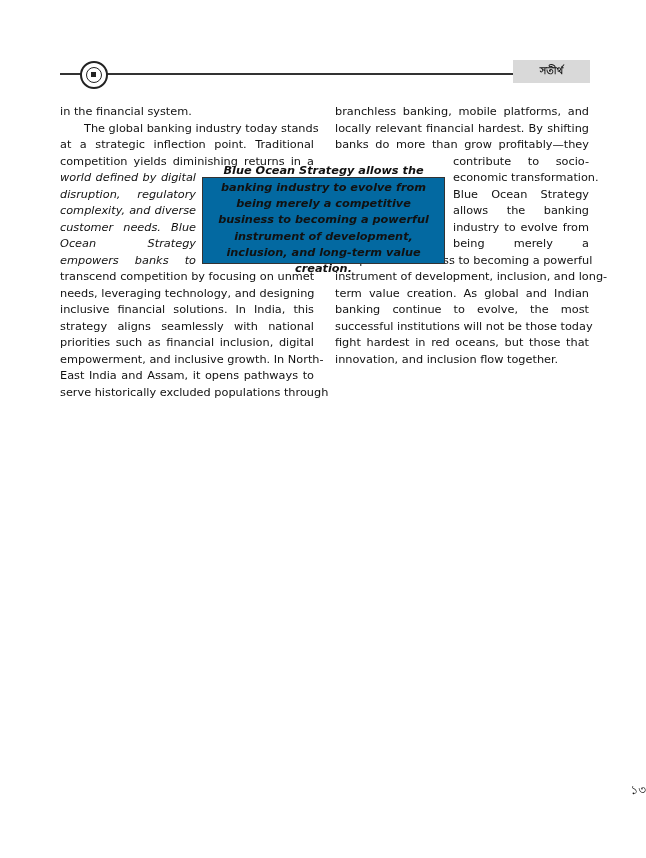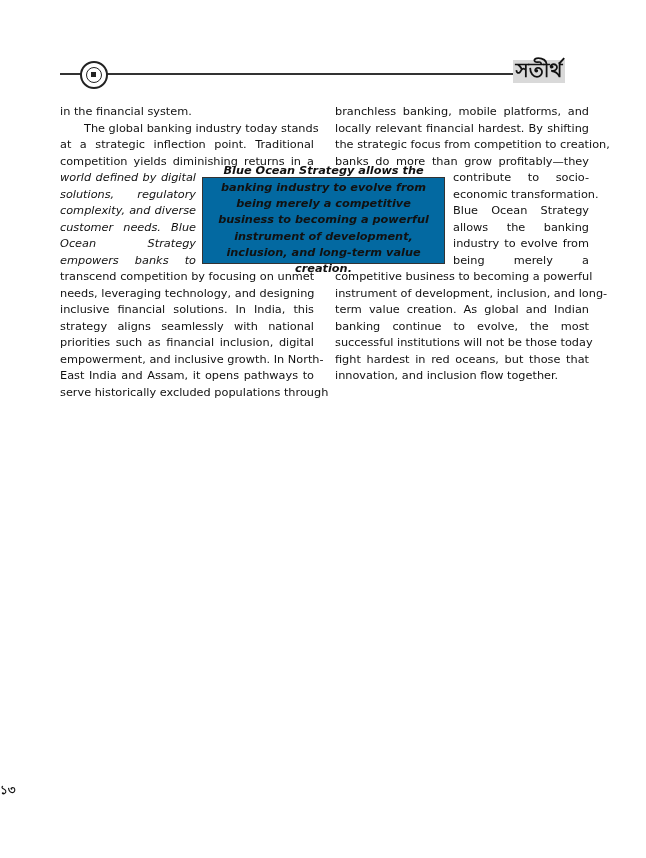--- a/index.html
+++ b/index.html
@@ -4,70 +4,69 @@
   <style>
     html, body { margin: 0; padding: 0; background: #ffffff; }
     body { width: 646px; height: 858px; position: relative; overflow: hidden;
            font-family: "DejaVu Sans", sans-serif; color: #111; }
     .rule { position: absolute; left: 60px; top: 73px; width: 454px; height: 1.5px; background: #333; }
     .logo { position: absolute; left: 80px; top: 61px; width: 28px; height: 28px; border-radius: 50%;
             background: #fff; border: 2px solid #222; box-sizing: border-box; }
     .logo-inner { position: absolute; left: 4px; top: 4px; width: 16px; height: 16px; border-radius: 50%;
                   border: 1.5px solid #222; box-sizing: border-box; }
     .logo-bldg { position: absolute; left: 4px; top: 4px; width: 5px; height: 5px; background: #222; }
-    .title-box { position: absolute; left: 513px; top: 60px; width: 52px; height: 23px; background: #d9d9d9;
-                 display: flex; align-items: center; justify-content: center; font-weight: bold; font-size: 20px; }
+    .title-box { position: absolute; left: 513px; top: 60px; width: 77px; height: 23px; background: #d9d9d9;
+                 display: flex; align-items: center; justify-content: center; font-weight: bold; font-size: 10px; }
     .col { position: absolute; font-size: 11.3px; line-height: 16.5px; text-align: justify; }
     .left-col { left: 60px; top: 104px; width: 254px; }
     .right-col { left: 335px; top: 104px; width: 254px; }
     .line { display: block; text-align: justify; text-align-last: justify; white-space: nowrap; }
     .line.last { text-align-last: left; }
     .narrow-l { width: 136px; font-style: italic; }
     .narrow-r { width: 136px; margin-left: 118px; }
     .callout { position: absolute; left: 202px; top: 177px; width: 243px; height: 87px; border: 1px solid #333;
                box-sizing: border-box; background: #0369a1; display: flex; align-items: center; justify-content: center;
                text-align: center; font-style: italic; font-weight: bold; font-size: 11.3px; line-height: 16.3px; padding: 0 6px; }
-    .page-num { position: absolute; left: 0; width: 646px; top: 781px; text-align: left; font-size: 12px; font-weight: bold; }
+    .page-num { position: absolute; left: 0; width: 646px; top: 781px; text-align: right; font-size: 12px; font-weight: normal; }
   </style>
 </head>
 <body>
 
 <div class="rule"></div>
 <div class="logo">
   <div class="logo-inner">
     <div class="logo-bldg"></div>
   </div>
 </div>
 <div class="title-box">সতীর্থ</div>
 
 <div class="col left-col">
   <span class="line last">in the financial system.</span>
   <span class="line" style="padding-left:24px">The global banking industry today stands</span>
   <span class="line">at a strategic inflection point. Traditional</span>
   <span class="line">competition yields diminishing returns in a</span>
   <span class="line narrow-l">world defined by digital</span>
-  <span class="line narrow-l">solutions, regulatory</span>
+  <span class="line narrow-l">disruption, regulatory</span>
   <span class="line narrow-l">complexity, and diverse</span>
   <span class="line narrow-l">customer needs. Blue</span>
   <span class="line narrow-l">Ocean Strategy</span>
   <span class="line narrow-l">empowers banks to</span>
   <span class="line">transcend competition by focusing on unmet</span>
   <span class="line">needs, leveraging technology, and designing</span>
   <span class="line">inclusive financial solutions. In India, this</span>
   <span class="line">strategy aligns seamlessly with national</span>
   <span class="line">priorities such as financial inclusion, digital</span>
   <span class="line">empowerment, and inclusive growth. In North-</span>
   <span class="line">East India and Assam, it opens pathways to</span>
   <span class="line">serve historically excluded populations through</span>
 </div>
 
 <div class="col right-col">
   <span class="line">branchless banking, mobile platforms, and</span>
   <span class="line">locally relevant financial hardest. By shifting</span>
-  <span class="line">the strategic focus from competition to creation,</span>
   <span class="line">banks do more than grow profitably—they</span>
   <span class="line narrow-r">contribute to socio-</span>
   <span class="line narrow-r">economic transformation.</span>
   <span class="line narrow-r">Blue Ocean Strategy</span>
   <span class="line narrow-r">allows the banking</span>
   <span class="line narrow-r">industry to evolve from</span>
   <span class="line narrow-r">being merely a</span>
   <span class="line">competitive business to becoming a powerful</span>
   <span class="line">instrument of development, inclusion, and long-</span>
   <span class="line">term value creation. As global and Indian</span>

